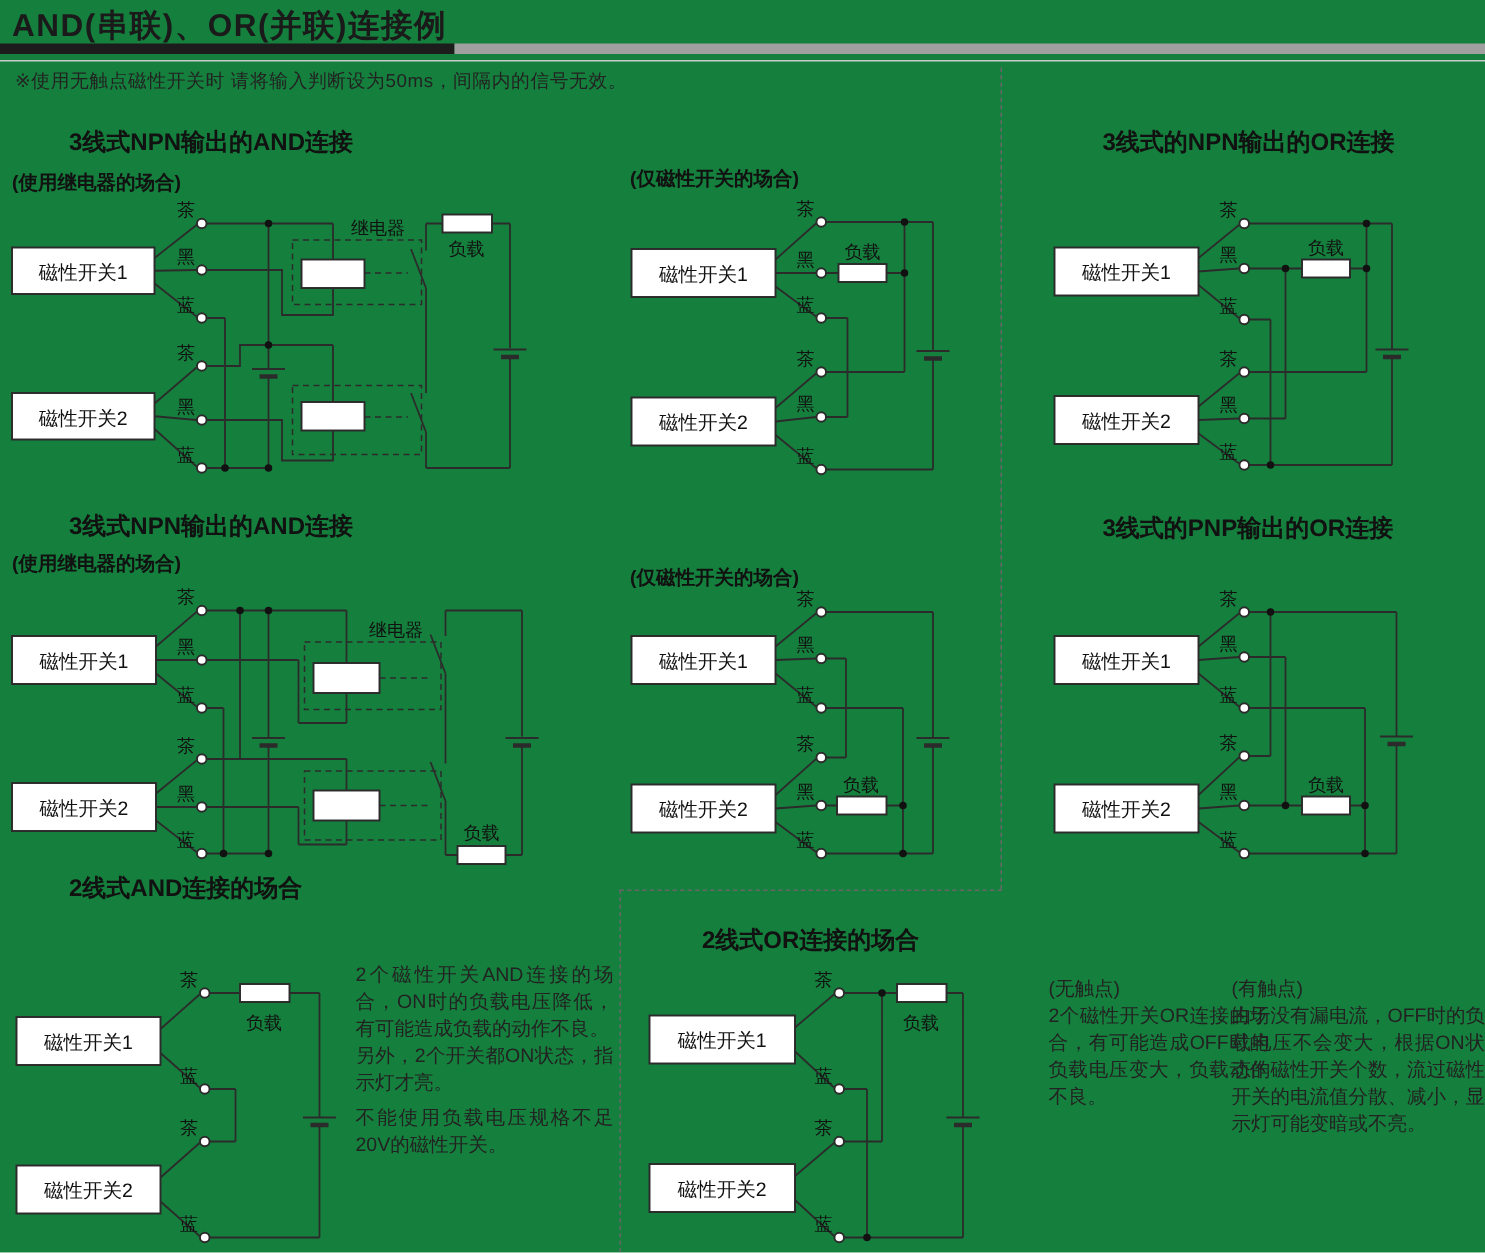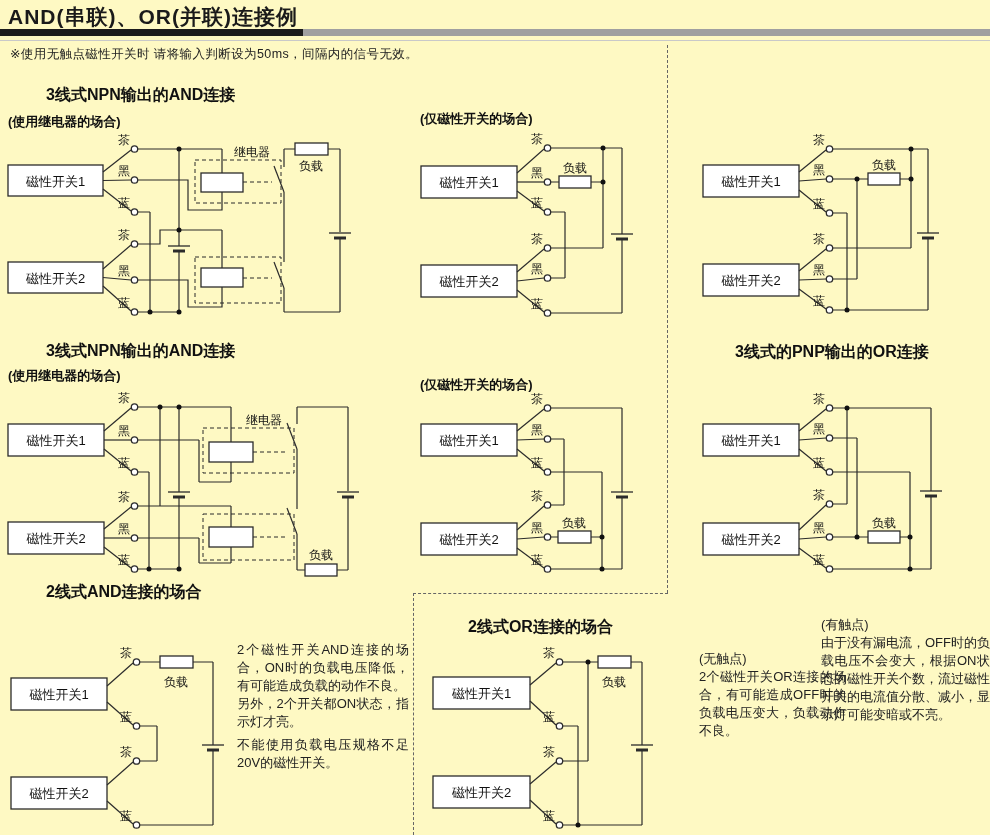--- a/index.html
+++ b/index.html
@@ -1,16 +1,16 @@
 <!DOCTYPE html>
 <html><head>
 <meta charset="utf-8">
 <style>
   html,body{margin:0;padding:0;background:#ffffff;}
-  .page{position:relative;width:990px;height:835px;background:#fef9c3;overflow:hidden;
+  .page{position:relative;width:990px;height:835px;background:#15803d;overflow:hidden;
         font-family:"Liberation Sans","DejaVu Sans",sans-serif;color:#1a1a1a;}
   .abs{position:absolute;}
   .page-title{left:8px;top:3px;font-size:21px;font-weight:bold;letter-spacing:1px;white-space:nowrap;}
   .bar-black{left:0;top:29px;width:303px;height:7px;background:#1c1c1c;}
   .bar-gray{left:303px;top:29px;width:687px;height:7px;background:#a0a0a0;}
   .rule{left:0;top:40px;width:990px;height:1px;background:#c9c9c9;}
   .note{left:10px;top:46px;font-size:12.5px;letter-spacing:0.4px;color:#222;white-space:nowrap;}
   .sec{font-weight:bold;font-size:16px;color:#111;white-space:nowrap;margin-left:38px;}
   .sub{font-weight:bold;font-size:13px;color:#111;white-space:nowrap;}
   .vdash{border-left:1px dashed #666;width:0;}
@@ -42,20 +42,21 @@
   <div class="abs rule"></div>
   <div class="abs note">※使用无触点磁性开关时 请将输入判断设为50ms，间隔内的信号无效。</div>
 
   <div class="abs vdash" style="left:667px;top:45px;height:548px;"></div>
   <div class="abs hdash" style="left:413px;top:593px;width:255px;"></div>
   <div class="abs vdash" style="left:413px;top:593px;height:242px;"></div>
 
   <div class="abs sec" style="left:8px;top:85px;">3线式NPN输出的AND连接</div>
   <div class="abs sub" style="left:8px;top:113px;">(使用继电器的场合)</div>
   <div class="abs sub" style="left:420px;top:110px;">(仅磁性开关的场合)</div>
+  <div class="abs sec" style="left:697px;top:85px;">3线式的NPN输出的OR连接</div>
 
   <div class="abs sec" style="left:8px;top:341px;">3线式NPN输出的AND连接</div>
   <div class="abs sub" style="left:8px;top:367px;">(使用继电器的场合)</div>
   <div class="abs sub" style="left:420px;top:376px;">(仅磁性开关的场合)</div>
   <div class="abs sec" style="left:697px;top:342px;">3线式的PNP输出的OR连接</div>
 
   <div class="abs sec" style="left:8px;top:582px;">2线式AND连接的场合</div>
   <div class="abs sec" style="left:430px;top:617px;">2线式OR连接的场合</div>
 
   <svg class="abs" style="left:0;top:140px;" width="365" height="185" viewBox="0 140 365 185">
@@ -552,18 +553,18 @@
     <p>2个磁性开关AND连接的场合，ON时的负载电压降低，有可能造成负载的动作不良。</p>
     <p>另外，2个开关都ON状态，指示灯才亮。</p>
     <p style="margin-top:5px;">不能使用负载电压规格不足20V的磁性开关。</p>
   </div>
 
   <div class="abs" style="left:667px;top:650px;width:147px;margin-left:32px;">
     <div class="blocktitle">(无触点)</div>
     <div class="para">2个磁性开关OR连接的场合，有可能造成OFF时的负载电压变大，负载动作不良。</div>
   </div>
 
-  <div class="abs" style="left:821px;top:616px;width:169px;">
+  <div class="abs" style="left:821px;top:650px;width:169px;">
     <div class="blocktitle">(有触点)</div>
     <div class="para">由于没有漏电流，OFF时的负载电压不会变大，根据ON状态的磁性开关个数，流过磁性开关的电流值分散、减小，显示灯可能变暗或不亮。</div>
   </div>
 
 </div>
 
 </body></html>

